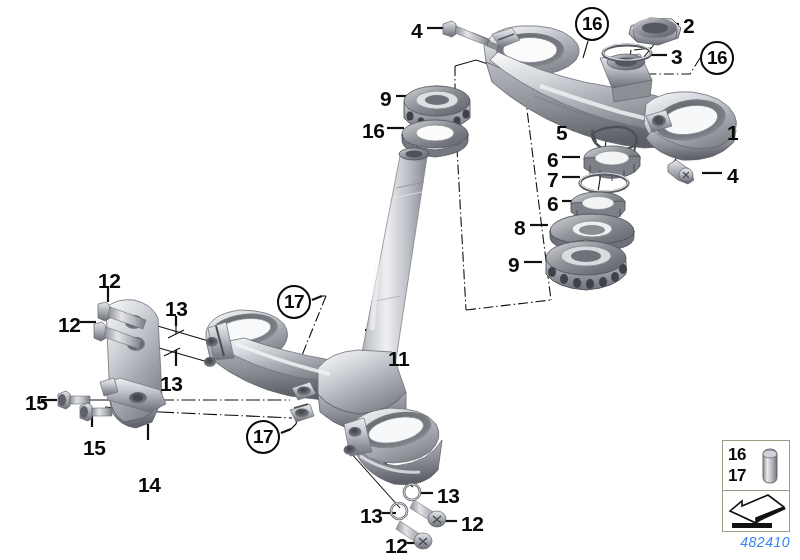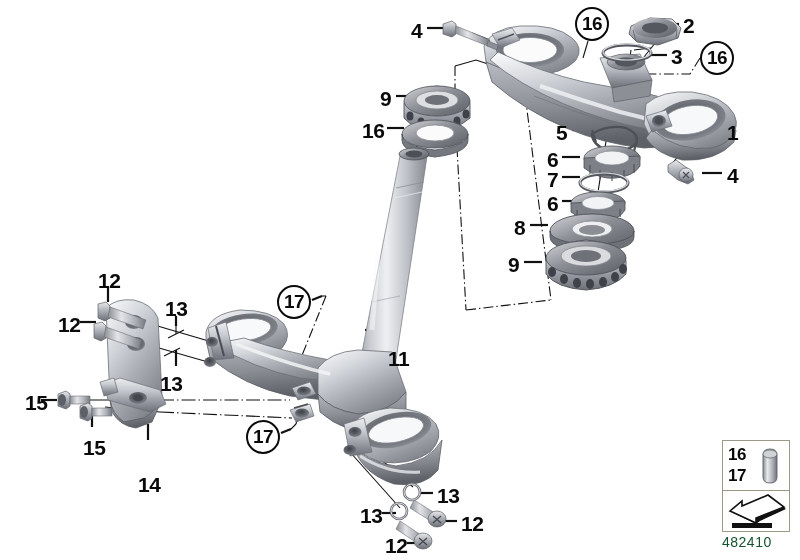--- a/index.html
+++ b/index.html
@@ -52,23 +52,23 @@
   #legend-nums{
     position:absolute;left:5px;top:3px;
     font-weight:bold;font-size:17px;color:#0a0a0a;line-height:21px;
   }
   #legend-nums div{letter-spacing:-0.5px;}
   #legend-pin{position:absolute;right:10px;top:7px;width:18px;height:36px;}
   #legend-bot{position:relative;height:40px;width:100%;}
   #legend-arrow{position:absolute;left:3px;top:2px;width:62px;height:36px;}
   #docnum{
     position:absolute;left:722px;top:534px;width:68px;
-    text-align:left;
+    text-align:right;
     font-family:"Liberation Sans", sans-serif;
-    font-size:14px;color:#14532d;letter-spacing:0.5px;
+    font-size:14px;color:#3b82f6;letter-spacing:0.5px;font-style:italic;
   }
 </style>
 </head>
 <body>
 
 <div id="stage">
 
   <svg class="layer" viewBox="0 0 800 560">
     <defs>
       <linearGradient id="gMetalV" x1="0" y1="0" x2="1" y2="0">

